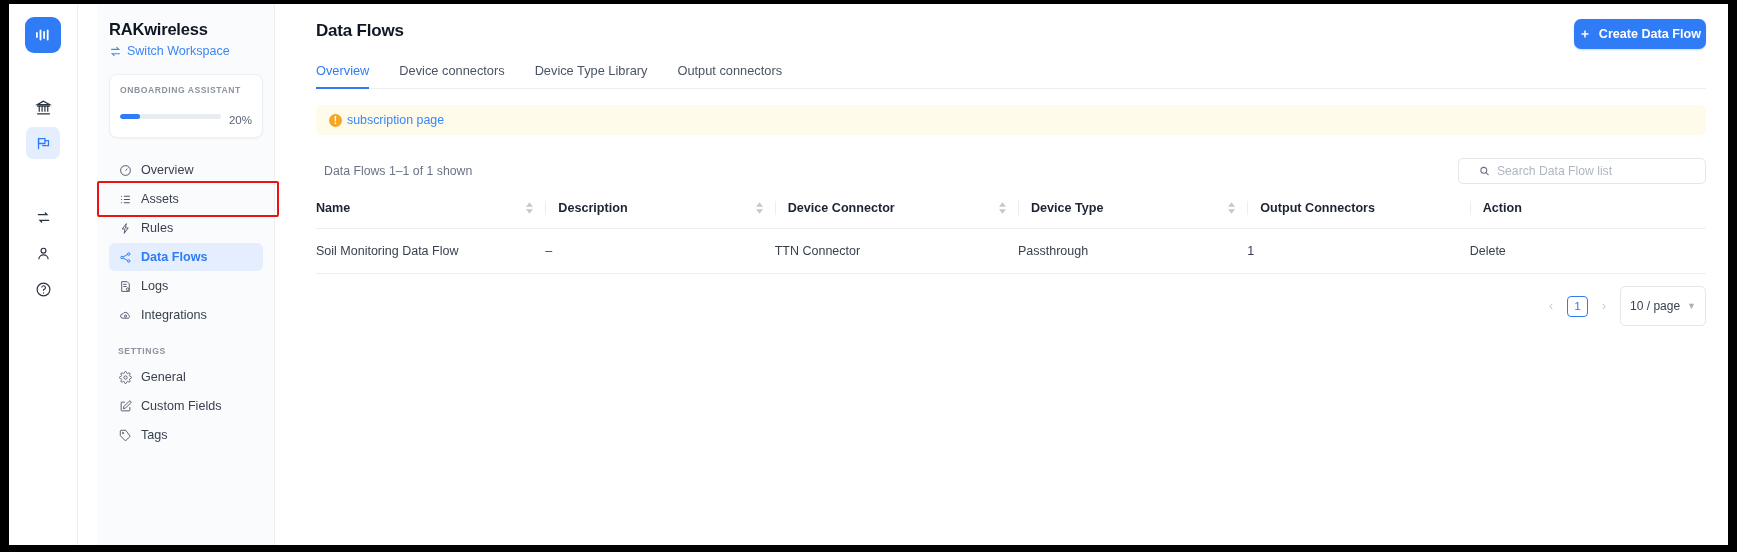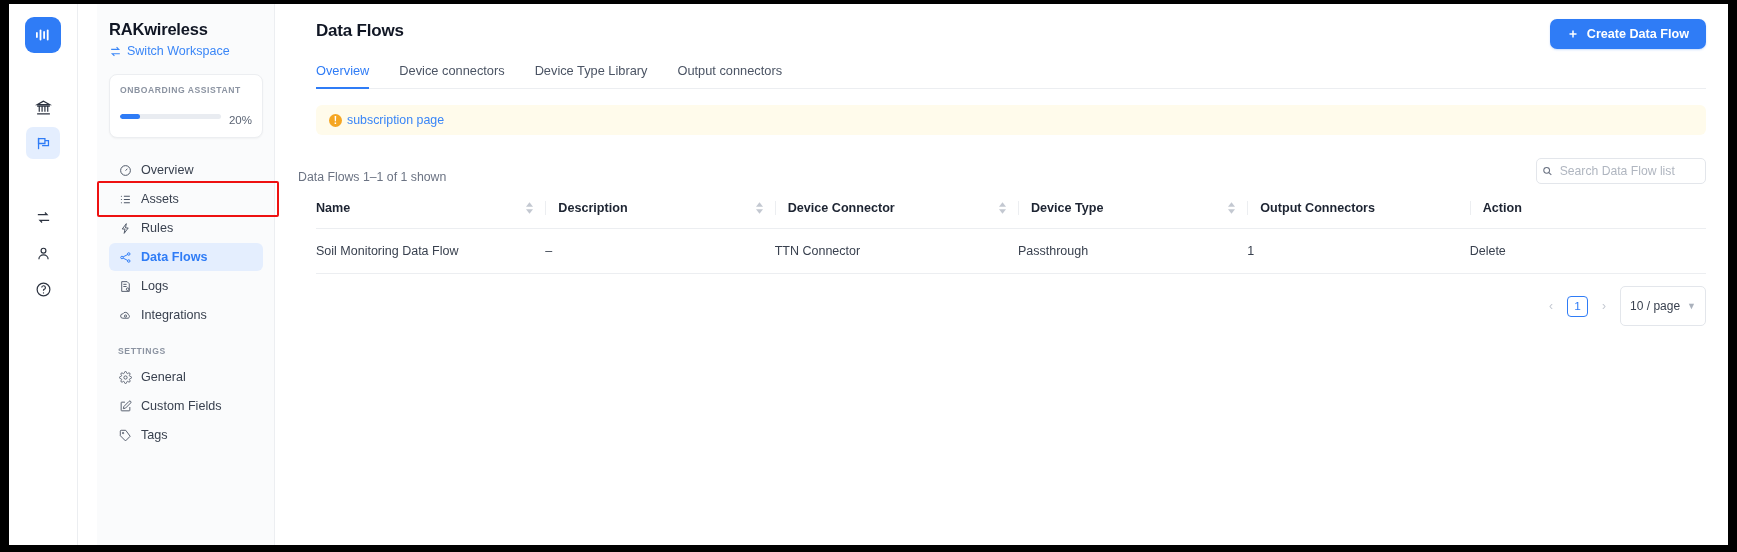--- a/index.html
+++ b/index.html
@@ -93,21 +93,21 @@
     padding: 16px 0 7px 9px;
   }
 
   
   .main { flex: 1; height: 100%; background: #fff; display: flex; flex-direction: column; min-width: 0; }
   .main-head { padding: 17px 22px 0 22px; position: relative; }
   .page-title { font-size: 17px; font-weight: bold; color: #101624; letter-spacing: -0.2px; }
   .create-btn {
     position: absolute; right: 22px; top: 15px;
     background: #2f7cf6; color: #fff; border: 0; border-radius: 7px;
-    height: 30px; padding: 0 17px;
+    height: 30px; padding: 0 5px;
     font-size: 12.6px; font-weight: bold; font-family: inherit;
     display: flex; align-items: center; gap: 8px;
     box-shadow: 0 1px 2px rgba(47,124,246,0.25);
   }
   .tabs {
     display: flex; gap: 30px; margin-top: 22px;
     border-bottom: 1px solid #eceef1;
   }
   .tab {
     font-size: 12.8px; color: #4b5464; padding-bottom: 9px;
@@ -124,27 +124,27 @@
   }
   .warn-dot {
     width: 13px; height: 13px; border-radius: 50%;
     background: #f5a623; color: #fff;
     font-size: 10px; font-weight: bold; line-height: 13px; text-align: center;
     flex: 0 0 13px;
   }
   .banner a { color: #3a86f7; text-decoration: none; }
 
   .table-bar {
-    display: flex; align-items: flex-end; justify-content: space-between;
-    margin: 23px 22px 0 4px;
+    display: flex; align-items: center; justify-content: space-between;
+    margin: 23px 22px 0 30px;
   }
   .count-text { font-size: 12.3px; color: #6b7383; }
   .search-box {
-    width: 170px; height: 26px; border: 1px solid #e3e6eb; border-radius: 5px;
-    display: flex; align-items: center; gap: 7px; padding: 0 5px;
+    width: 248px; height: 26px; border: 1px solid #e3e6eb; border-radius: 5px;
+    display: flex; align-items: center; gap: 7px; padding: 0 20px;
     background: #fff;
   }
   .search-box input {
     border: 0; outline: 0; font-size: 12.2px; color: #39414f;
     font-family: inherit; background: transparent; width: 100%;
   }
   .search-box input::placeholder { color: #b0b6c0; }
 
   table.dt { width: calc(100% - 44px); margin: 17px 22px 0 22px; border-collapse: collapse; table-layout: fixed; }
   table.dt th {

